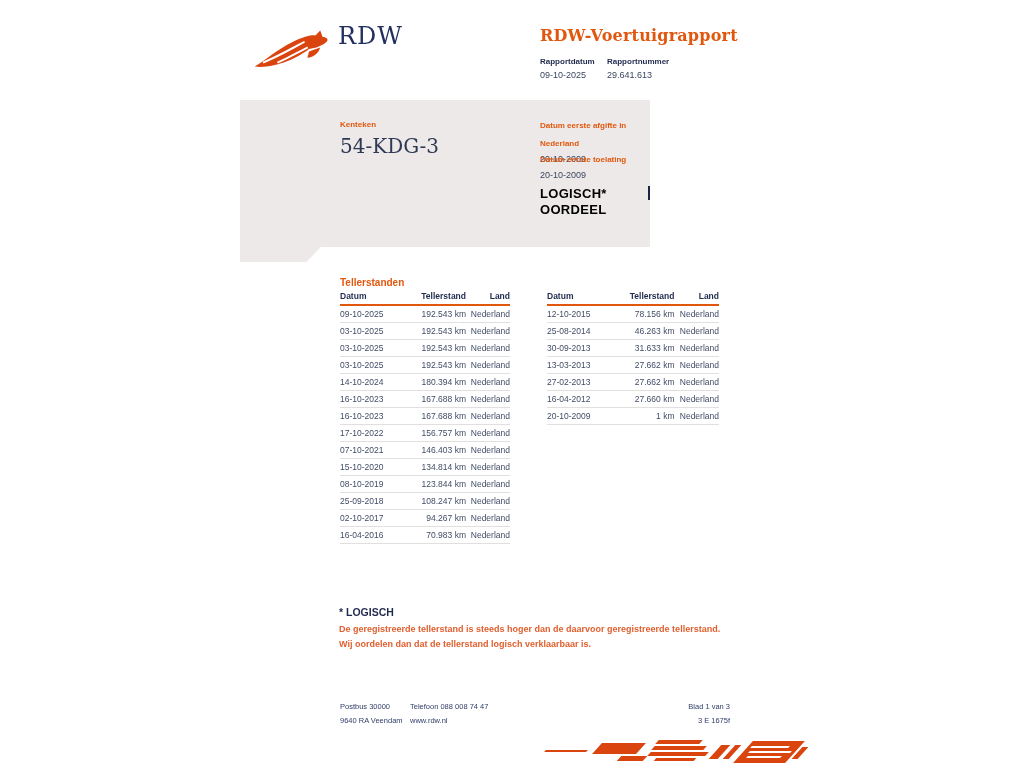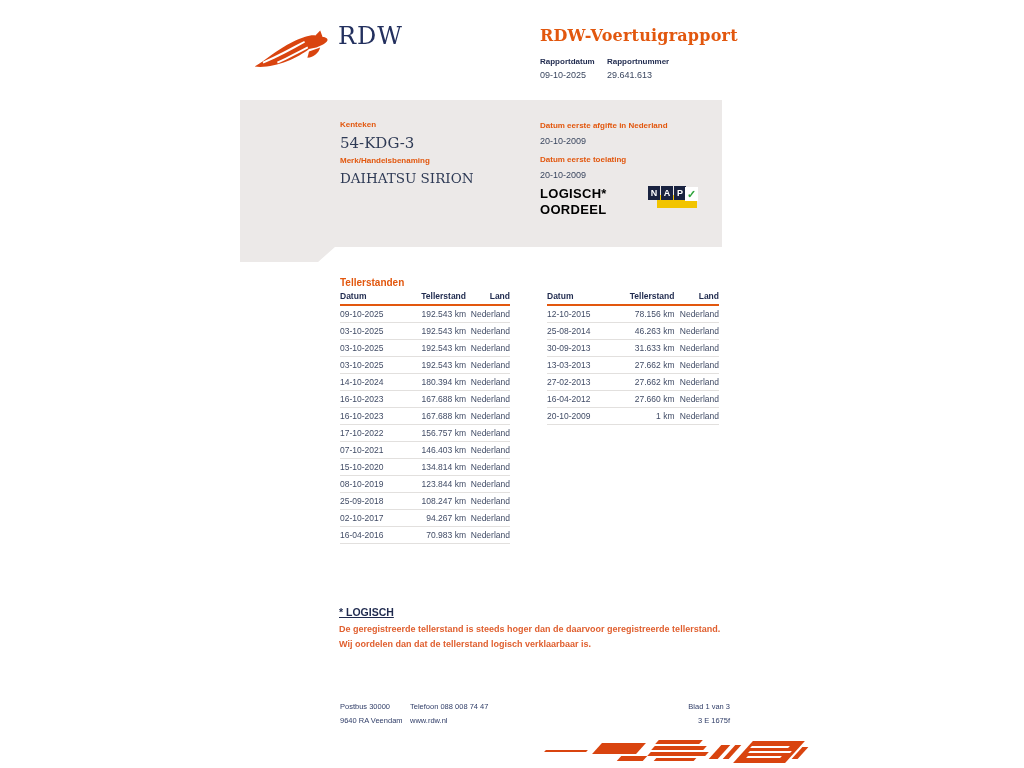--- a/index.html
+++ b/index.html
@@ -11,25 +11,25 @@
   .bird-svg { position: absolute; left: 253px; top: 26px; width: 80px; height: 46px; }
   .wordmark { position: absolute; left: 338px; top: 22px; font-family: "DejaVu Serif", serif;
               font-size: 24px; font-weight: 500; color: #23305e; letter-spacing: 1px; }
   .report-title { position: absolute; left: 540px; top: 26px; font-family: "DejaVu Serif", serif;
                   font-size: 16px; font-weight: 600; color: #e2570e; letter-spacing: 0.2px; }
   .meta-label { font-size: 8px; font-weight: bold; color: #1f2a4e; }
   .meta-value { font-size: 9px; color: #3a465f; margin-top: 4px; }
   .meta-block { position: absolute; top: 57px; }
 
   
-  .panel { position: absolute; left: 240px; top: 100px; width: 482px; height: 162px;
+  .panel { position: absolute; left: 240px; top: 100px; width: 410px; height: 162px;
            background: #ece9e8;
            clip-path: polygon(0 0, 100% 0, 100% 90.7%, 19.7% 90.7%, 16.2% 100%, 0 100%); }
   .field-label { font-size: 8px; font-weight: bold; color: #e2570e; }
-  .field-value-lg { font-family: "DejaVu Serif", serif; font-size: 15px; color: #2e3a55; margin-top: 3px; }
+  .field-value-lg { font-family: "DejaVu Serif", serif; font-size: 20px; color: #2e3a55; margin-top: 3px; }
   .field-value-md { font-family: "DejaVu Serif", serif; font-size: 13.5px; color: #2e3a55; margin-top: 3px; }
   .field-value-sm { font-size: 9px; color: #3a465f; margin-top: 4px; }
   .oordeel { font-size: 13px; font-weight: bold; color: #000000; line-height: 16px; letter-spacing: 0.3px; }
 
   
   .nap { position: absolute; left: 408px; top: 86px; width: 50px; height: 25px; }
   .nap-yellow { position: absolute; left: 9px; top: 9px; width: 40px; height: 13px; background: #f2c400; }
   .nap-letter { position: absolute; top: 0; width: 12px; height: 14px; background: #1a2340; color: #ffffff;
                 font-size: 9px; font-weight: bold; text-align: center; line-height: 14px; }
   .nap-check { position: absolute; left: 37px; top: 1px; width: 13px; height: 14px; background: #ffffff;
@@ -42,21 +42,21 @@
   .odo-table.left { left: 340px; width: 170px; }
   .odo-table.right { left: 547px; width: 172px; }
   th { font-size: 8.5px; font-weight: bold; color: #1f2a4e; border-bottom: 2px solid #e2570e;
        padding: 2px 0 3px 0; text-align: left; }
   td { font-size: 8.5px; color: #414c66; border-bottom: 1px solid #e2e0de; padding: 3px 0; }
   th:nth-child(1), td:nth-child(1) { width: 60px; text-align: left; }
   th:nth-child(2), td:nth-child(2) { width: 66px; text-align: right; }
   th:nth-child(3), td:nth-child(3) { width: 44px; text-align: right; }
 
   
-  .footnote-title { position: absolute; left: 339px; top: 606px; font-size: 10.5px; font-weight: bold; color: #1f2a4e; text-decoration: underline; }
+  .footnote-title { position: absolute; left: 339px; top: 606px; font-size: 10.5px; font-weight: bold; color: #1f2a4e; }
   .footnote-text { position: absolute; left: 339px; top: 622px; width: 396px; font-size: 9px;
                    line-height: 15px; color: #e06030; font-weight: bold; }
 
   
   .footer-text { font-size: 7.5px; color: #33406a; line-height: 14px; }
   .fcol1 { position: absolute; left: 340px; top: 700px; }
   .fcol2 { position: absolute; left: 410px; top: 700px; }
   .fcol3 { position: absolute; left: 630px; top: 700px; width: 100px; text-align: right; }
 
   
@@ -83,24 +83,20 @@
 </div>
 <div class="meta-block" style="left:607px;">
   <div class="meta-label">Rapportnummer</div>
   <div class="meta-value">29.641.613</div>
 </div>
 
 <div class="panel">
   <div class="abs" style="left:100px; top:13px;">
     <span class="field-label">Kenteken</span>
     <div class="field-value-lg">54-KDG-3</div>
-  </div>
-  <div class="abs" style="left:100px; top:49px;">
-    <span class="field-label">Merk/Handelsbenaming</span>
-    <div class="field-value-md">DAIHATSU SIRION</div>
   </div>
 
   <div class="abs" style="left:300px; top:14px;">
     <span class="field-label">Datum eerste afgifte in Nederland</span>
     <div class="field-value-sm">20-10-2009</div>
   </div>
   <div class="abs" style="left:300px; top:48px;">
     <span class="field-label">Datum eerste toelating</span>
     <div class="field-value-sm">20-10-2009</div>
   </div>

